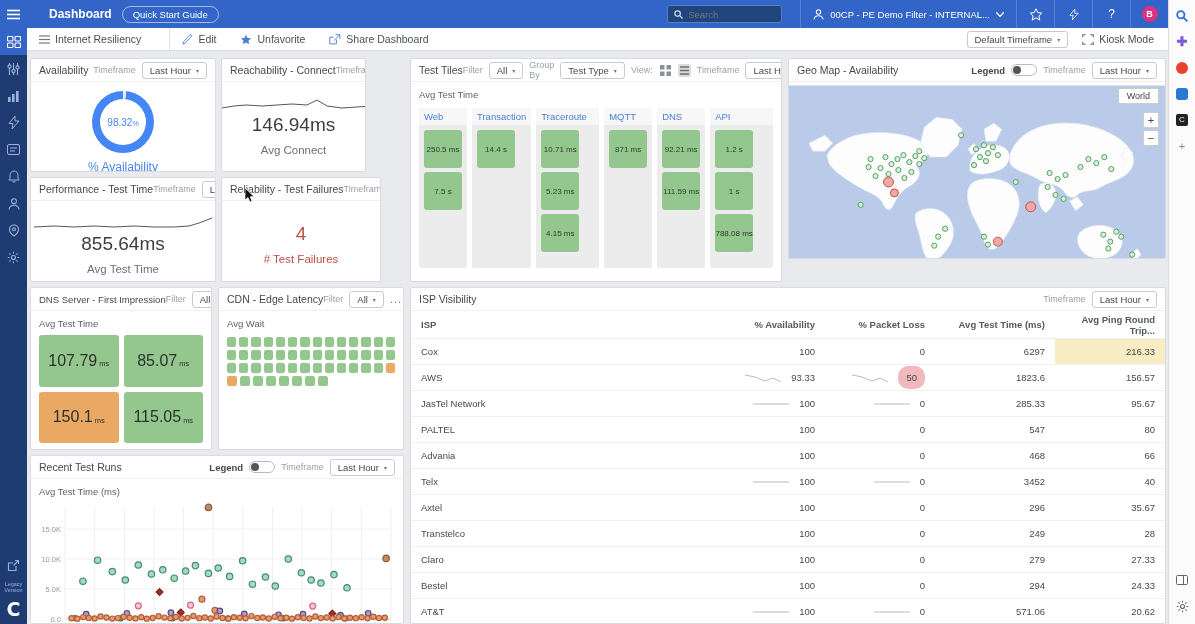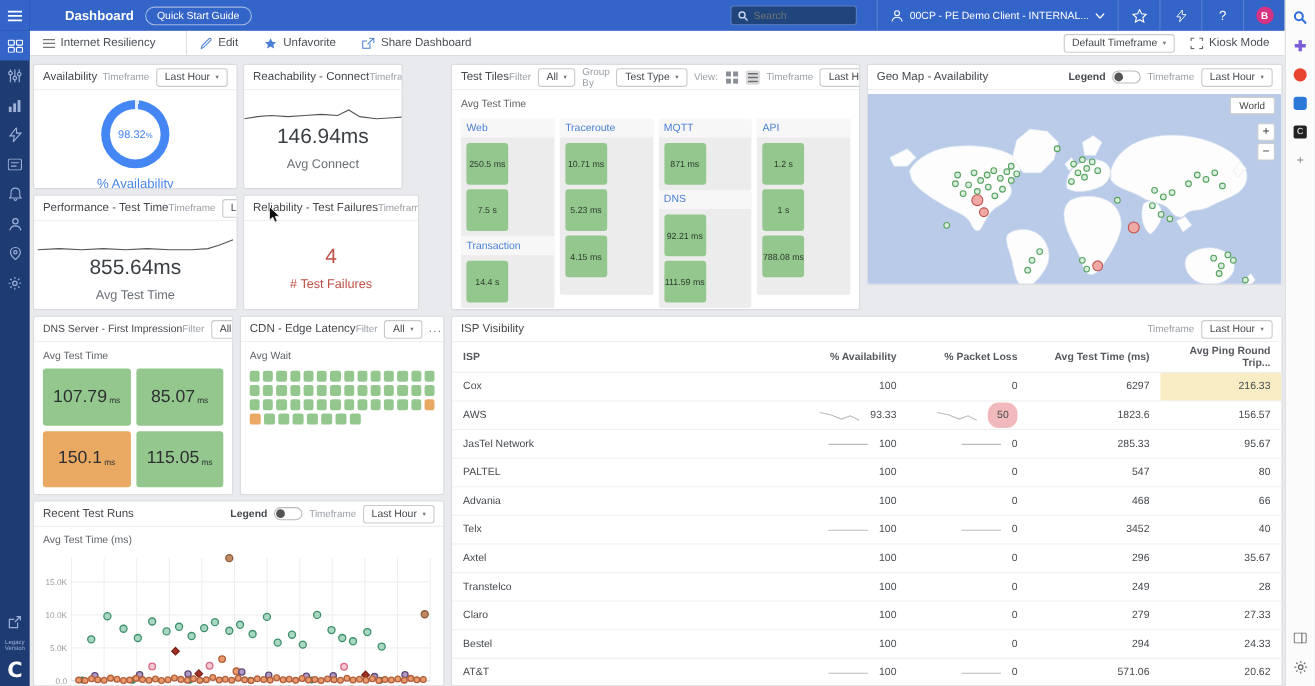--- a/index.html
+++ b/index.html
@@ -1,18 +1,18 @@
 <!DOCTYPE html>
 <html><head>
 <meta charset="utf-8">
 <style>
   * { margin:0; padding:0; box-sizing:border-box; }
   html,body { width:1195px; height:624px; overflow:hidden; font-family:"Liberation Sans", sans-serif; background:#e8eaed; }
   .topbar { position:absolute; left:0; top:0; width:1168px; height:28px; background:#3364c8; display:flex; align-items:center; color:#fff; z-index:5; }
-  .tb-title { font-size:12px; font-weight:bold; margin-left:12px;padding-left:20px; }
+  .tb-title { font-size:12px; font-weight:bold; margin-left:2px;padding-left:20px; }
   .qsg { margin-left:10px; font-size:9.5px; border:1px solid rgba(255,255,255,.55); border-radius:10px; padding:2px 10px; cursor:pointer; }
   .tb-right { margin-left:auto; display:flex; align-items:center; height:100%; }
   .searchbox { width:115px; height:18px; background:#20457c; border:1px solid #5a7fc0; border-radius:3px; display:flex; align-items:center; padding:0 6px; gap:5px; margin-right:18px; }
   .searchbox input { background:transparent; border:none; outline:none; color:#cfd9ee; font-size:9.5px; width:80px; font-family:inherit; }
   .account { display:flex; align-items:center; gap:6px; font-size:9.5px; padding:0 12px; height:100%; border-left:1px solid rgba(255,255,255,.18); }
   .tb-ic { width:38px; height:100%; display:flex; align-items:center; justify-content:center; border-left:1px solid rgba(255,255,255,.18); font-size:12px; cursor:pointer; }
   .avatar { width:16px; height:16px; border-radius:50%; background:#d63384; color:#fff; font-size:9px; font-weight:bold; display:flex; align-items:center; justify-content:center; }
   .toolbar { position:absolute; left:27px; top:28px; width:1141px; height:23px; background:#fff; border-bottom:1px solid #dadce0; display:flex; align-items:center; font-size:10.5px; color:#4a4f57; z-index:4; }
   .tbar-item { display:flex; align-items:center; gap:5px; padding:0 12px; height:100%; cursor:pointer; }
   .dash-sel { border-right:1px solid #e0e0e0; padding-right:28px; }
@@ -39,21 +39,21 @@
   .big-center { text-align:center; }
   .big-num { font-size:19px; color:#3a3f44; }
   .big-cap { font-size:11.5px; color:#6b7076; margin-top:8px; }
   .donut-wrap { display:flex; flex-direction:column; align-items:center; padding-top:9px; }
   .donut { width:62px; height:62px; border-radius:50%; display:flex; align-items:center; justify-content:center; }
   .donut-hole { width:46px; height:46px; border-radius:50%; background:#fff; display:flex; align-items:center; justify-content:center; font-size:10px; color:#4486f4; }
   .donut-cap { font-size:12px; color:#4a86e8; margin-top:7px; }
   .red { color:#bd4f44; }
   .spark { display:block; margin:10px auto 2px; }
   .tiles-body { display:flex; gap:5px; padding:4px 8px 8px; height:172px; }
-  .tile-col { flex:1; display:flex; flex-direction:column; }
+  .tile-col { flex:1; display:flex; flex-direction:row; gap:5px; }
   .tile-grp { background:#ececec; border-radius:2px; flex:1; display:flex; flex-direction:column; }
   .grp-lbl { font-size:9.5px; color:#4a7fd4; background:#f7f7f7; padding:3px 5px; cursor:pointer; }
   .grp-tiles { display:flex; flex-wrap:wrap; gap:4px; padding:5px; align-content:flex-start; }
   .tile { width:38px; height:38px; background:#94c78e; border-radius:3px; display:flex; align-items:center; justify-content:center; font-size:8px; color:#2e3b2e; cursor:pointer; text-align:center; }
   .view-ic { width:13px; height:13px; display:inline-flex; cursor:pointer; }
   .toggle { width:26px; height:12px; border:1px solid #bbb; border-radius:7px; background:#fff; position:relative; cursor:pointer; }
   .toggle::after { content:""; position:absolute; left:1px; top:1px; width:8px; height:8px; border-radius:50%; background:#555; }
   .lg-lbl { font-size:9.5px; font-weight:bold; color:#45494e; }
   .map-area { position:relative; height:calc(100% - 24px); }
   .map-btn { position:absolute; background:#fff; border:1px solid #ccc; border-radius:2px; font-size:9px; color:#444; text-align:center; cursor:pointer; z-index:2; }
@@ -193,21 +193,21 @@
         </svg>
       <input placeholder="Search" style="">
     </div>
     <div class="account">
       <svg width="11" height="11" viewBox="0 0 12 12">
           <g fill="none" stroke="#fff" stroke-width="1.1">
             <circle cx="6" cy="3.2" r="2.4"></circle>
             <path d="M1,11.5 C1.5,8.5 4,7.3 6,7.3 C8,7.3 10.5,8.5 11,11.5"></path>
           </g>
         </svg>
-      <span>00CP - PE Demo Client - INTERNAL...</span>
+      <span>00CP - PE Demo Filter - INTERNAL...</span>
       <svg width="8" height="5" viewBox="0 0 8 5">
           <path d="M0,0 L4,4.5 L8,0" fill="none" stroke="#fff" stroke-width="1.2"></path>
         </svg>
     </div>
     <div class="tb-ic">
         <svg width="14" height="13" viewBox="0 0 14 13">
           <path d="M7,0.8 L8.8,4.6 L13,5.1 L9.9,7.9 L10.8,12 L7,9.9 L3.2,12 L4.1,7.9 L1,5.1 L5.2,4.6 Z" fill="none" stroke="#fff" stroke-width="1"></path>
         </svg>
       </div>
     <div class="tb-ic">

